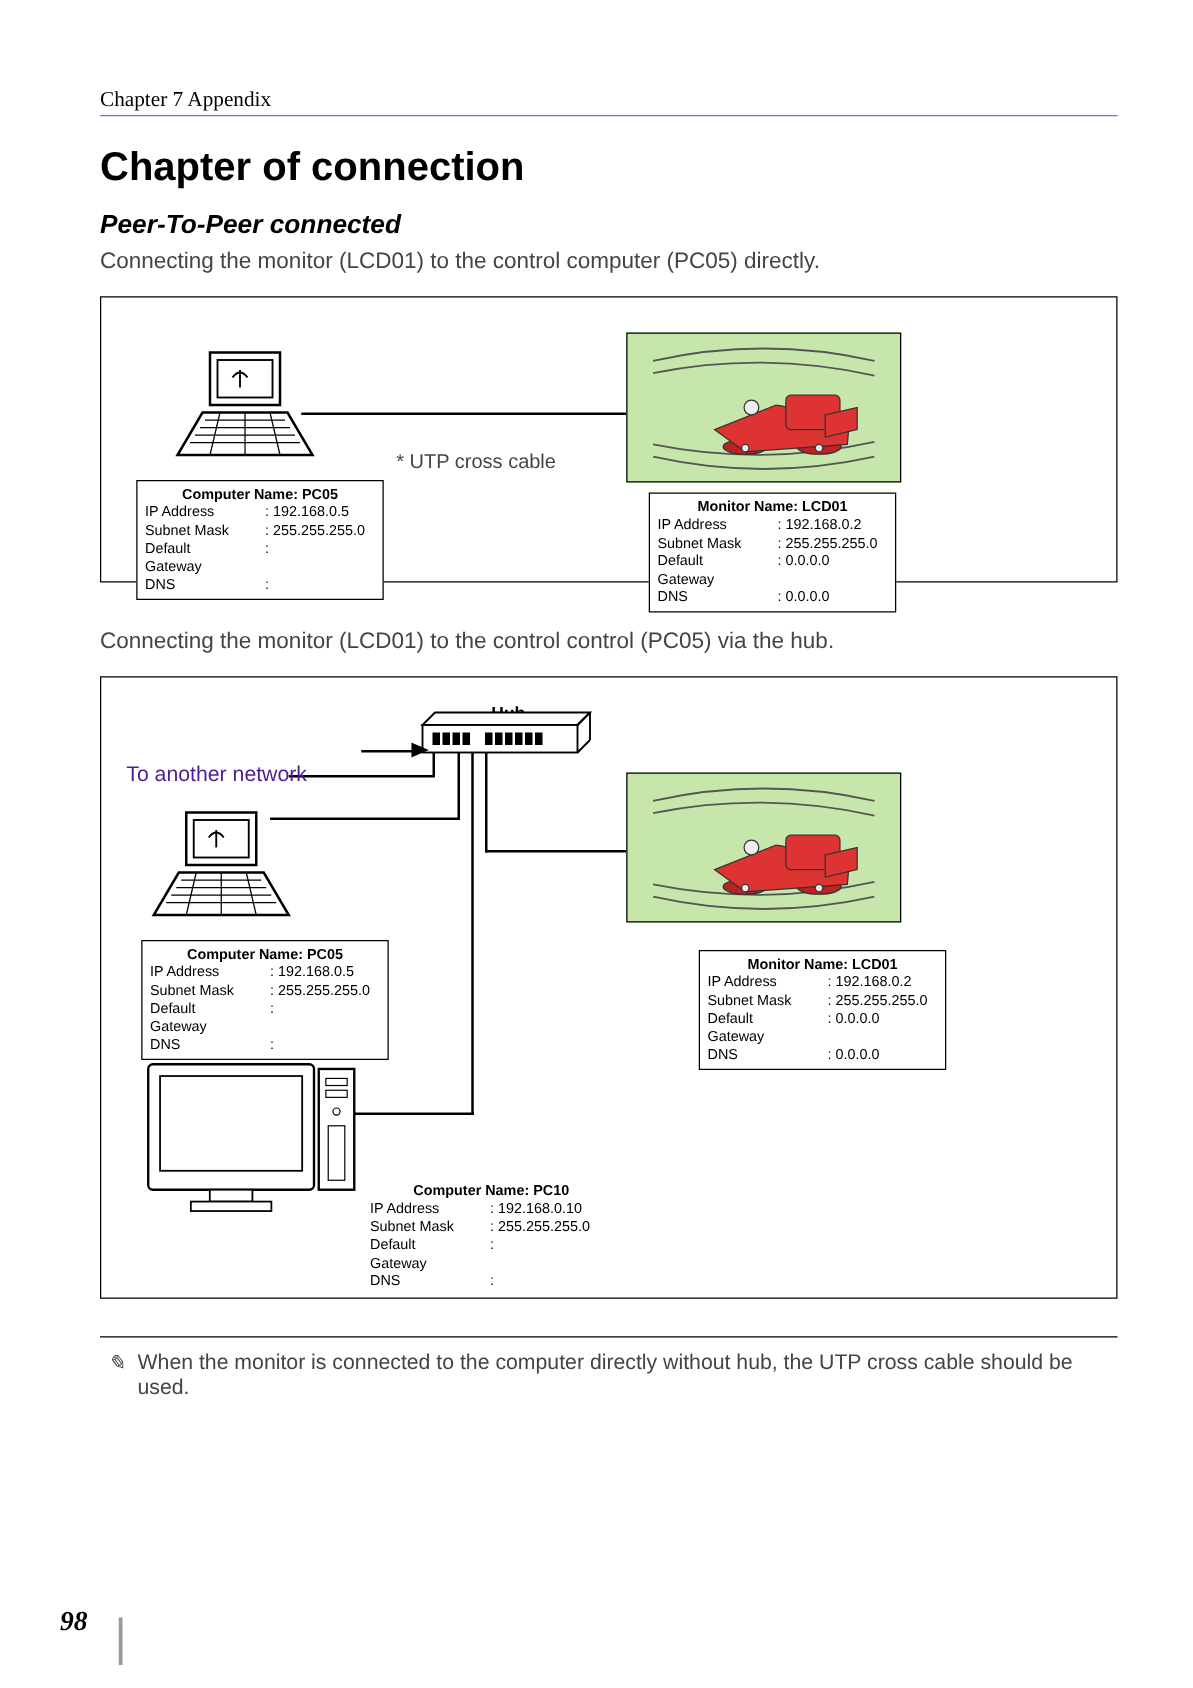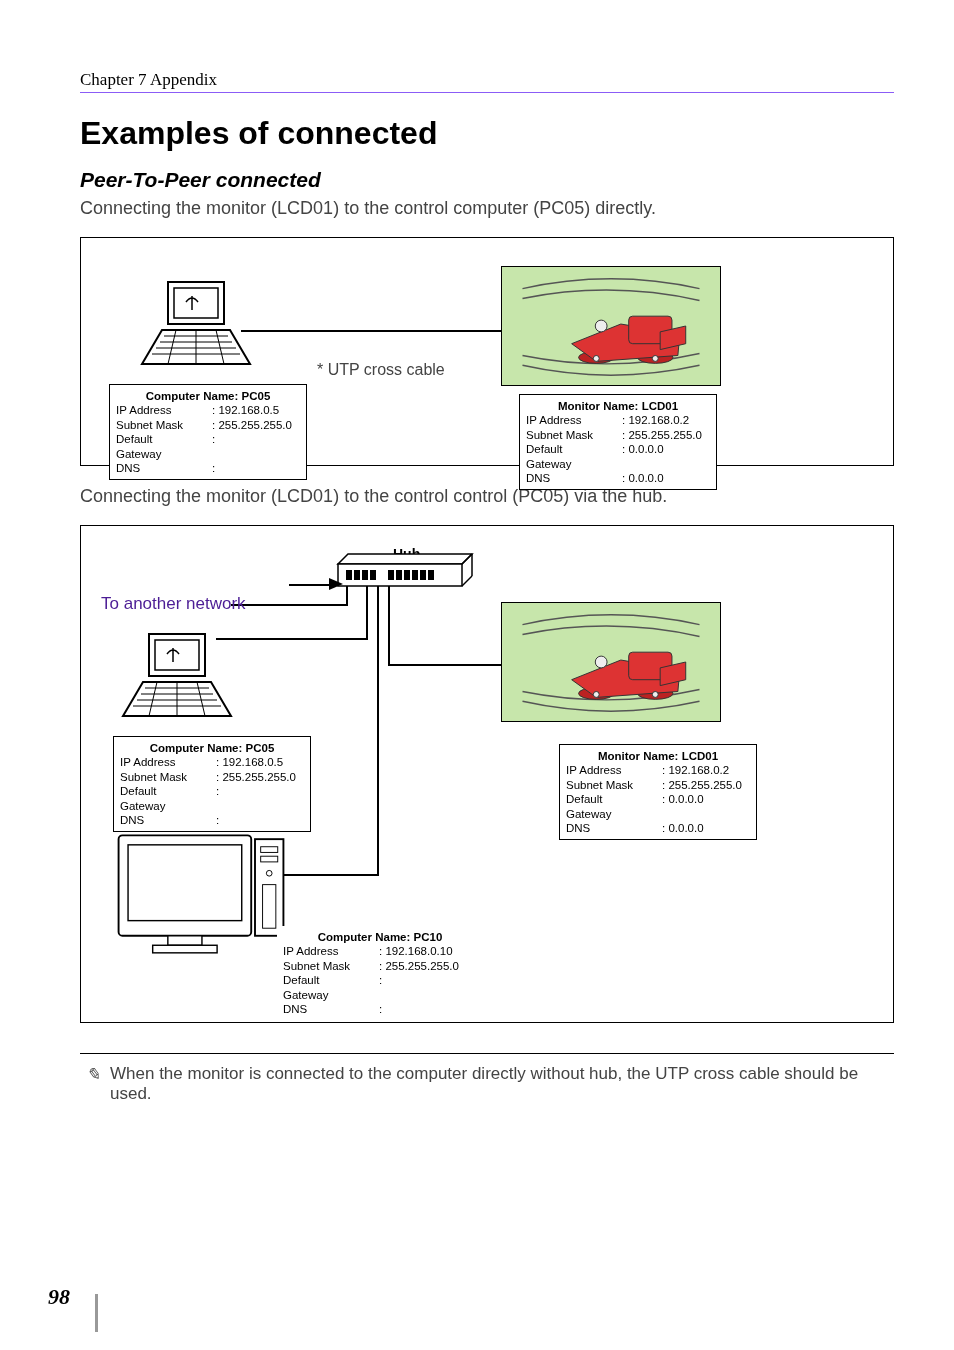--- a/index.html
+++ b/index.html
@@ -35,21 +35,21 @@
     font-family: Arial, Helvetica, sans-serif;
     font-size: 18px;
     color: #444;
     margin-bottom: 18px;
   }
   .diagram {
     border: 1px solid #000;
     position: relative;
     background: #fff;
   }
-  .diagram1 { height: 229px; margin-bottom: 20px; }
+  .diagram1 { height: 229px; margin-bottom: 36px; }
   .diagram2 { height: 498px; margin-bottom: 30px; }
 
   .laptop-icon {
     position: absolute;
     width: 120px;
     height: 92px;
   }
   .laptop-icon svg { width: 100%; height: 100%; }
 
   .green-panel {
@@ -142,21 +142,21 @@
     bottom: 18px;
     width: 3px;
     height: 38px;
     background: #999;
   }
 </style>
 </head>
 <body>
 
 <div class="chapter-line">Chapter 7 Appendix</div>
-<h1 class="title">Examples of connected</h1>
+<h1 class="title">Chapter of connection</h1>
 <h2 class="subtitle">Peer-To-Peer connected</h2>
 <div class="body-text">Connecting the monitor (LCD01) to the control computer (PC05) directly.</div>
 
 <div class="diagram diagram1">
 
   <div class="conn-line" style="left:160px; top:92px; width:280px; height:2px;"></div>
 
   <div class="laptop-icon" style="left:55px; top:40px;">
     <svg viewBox="0 0 120 92">
       <rect x="32" y="4" width="56" height="42" fill="#fff" stroke="#000" stroke-width="2"></rect>
@@ -373,21 +373,21 @@
       <rect x="60" y="112" width="36" height="10" fill="#fff" stroke="#000" stroke-width="1.5"></rect>
       <rect x="44" y="122" width="68" height="8" fill="#fff" stroke="#000" stroke-width="1.5"></rect>
       <rect x="152" y="10" width="30" height="102" fill="#fff" stroke="#000" stroke-width="2"></rect>
       <rect x="158" y="18" width="18" height="6" fill="#fff" stroke="#000"></rect>
       <rect x="158" y="28" width="18" height="6" fill="#fff" stroke="#000"></rect>
       <circle cx="167" cy="46" r="3" fill="none" stroke="#000"></circle>
       <rect x="160" y="58" width="14" height="46" fill="#fff" stroke="#000"></rect>
     </svg>
   </div>
 
-  <div class="info-box" style="left:196px; top:400px; width:206px; border:none;">
+  <div class="info-box" style="left:209px; top:400px; width:206px; border:none;">
     <div class="info-title">Computer Name: PC10</div>
     <div class="info-row">
         <span class="info-k">IP Address</span>
         <span class="info-v">: 192.168.0.10</span>
       </div>
     <div class="info-row">
         <span class="info-k">Subnet Mask</span>
         <span class="info-v">: 255.255.255.0</span>
       </div>
     <div class="info-row">

